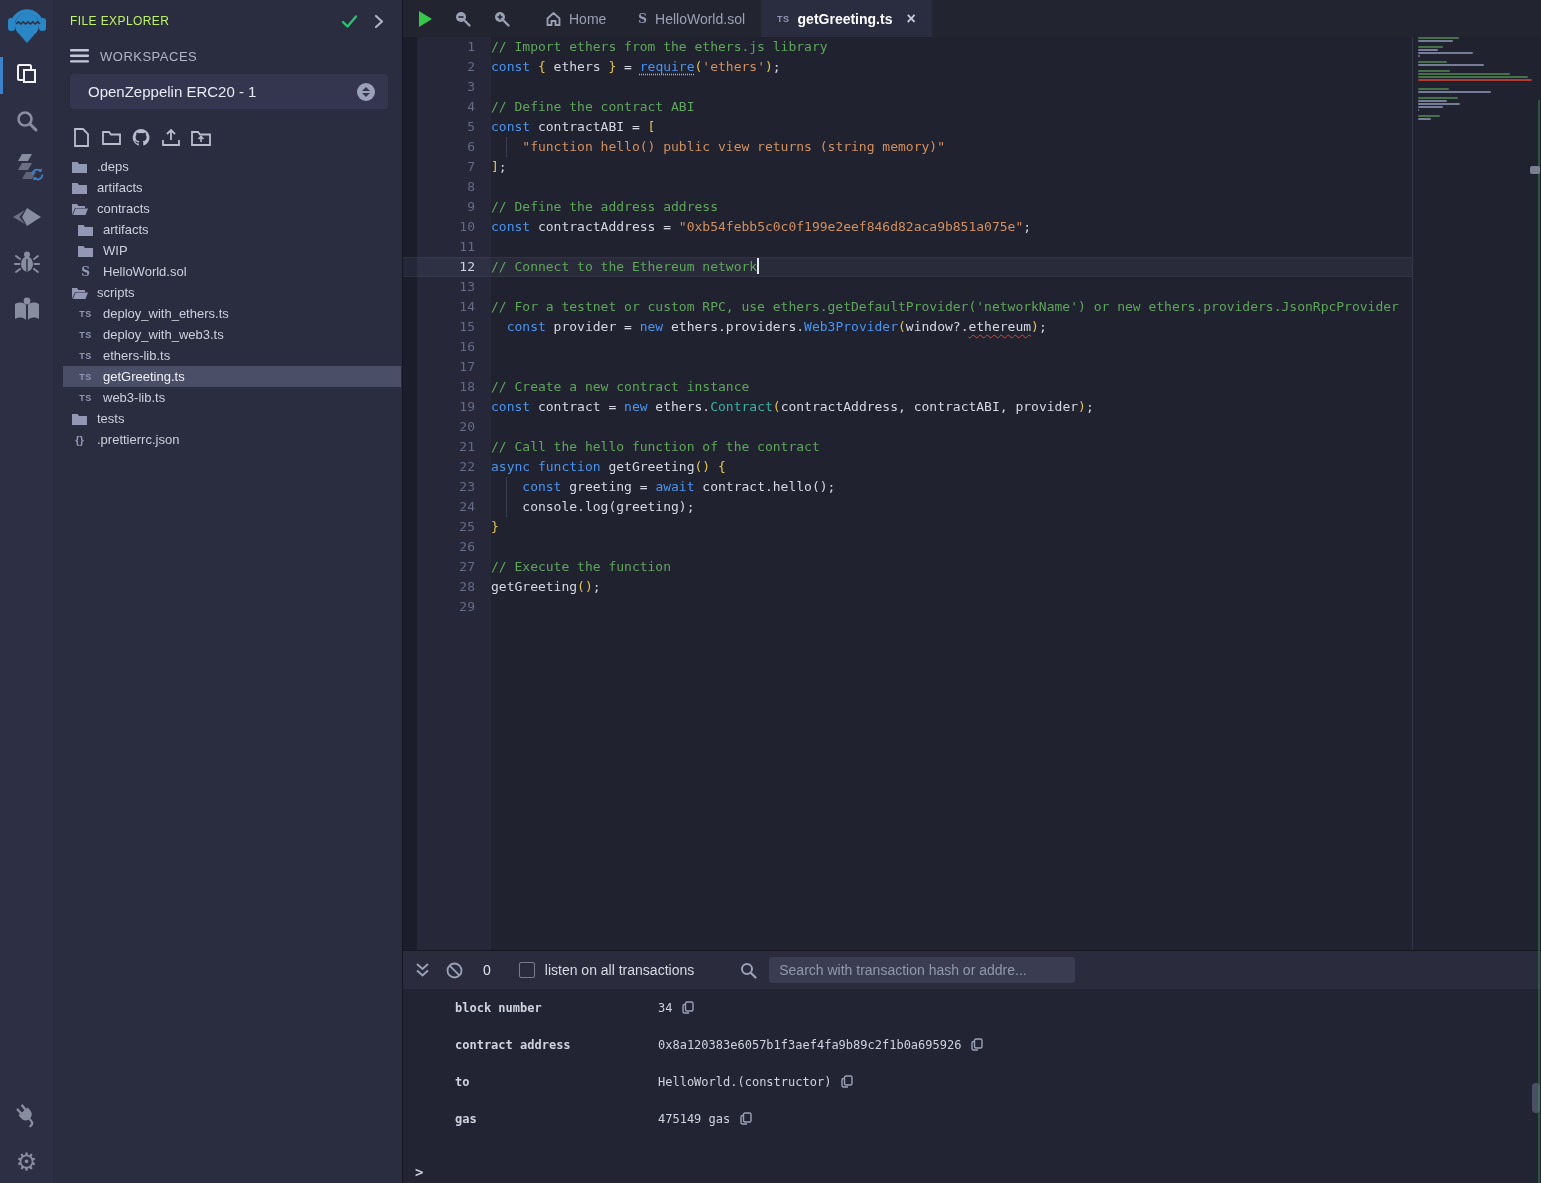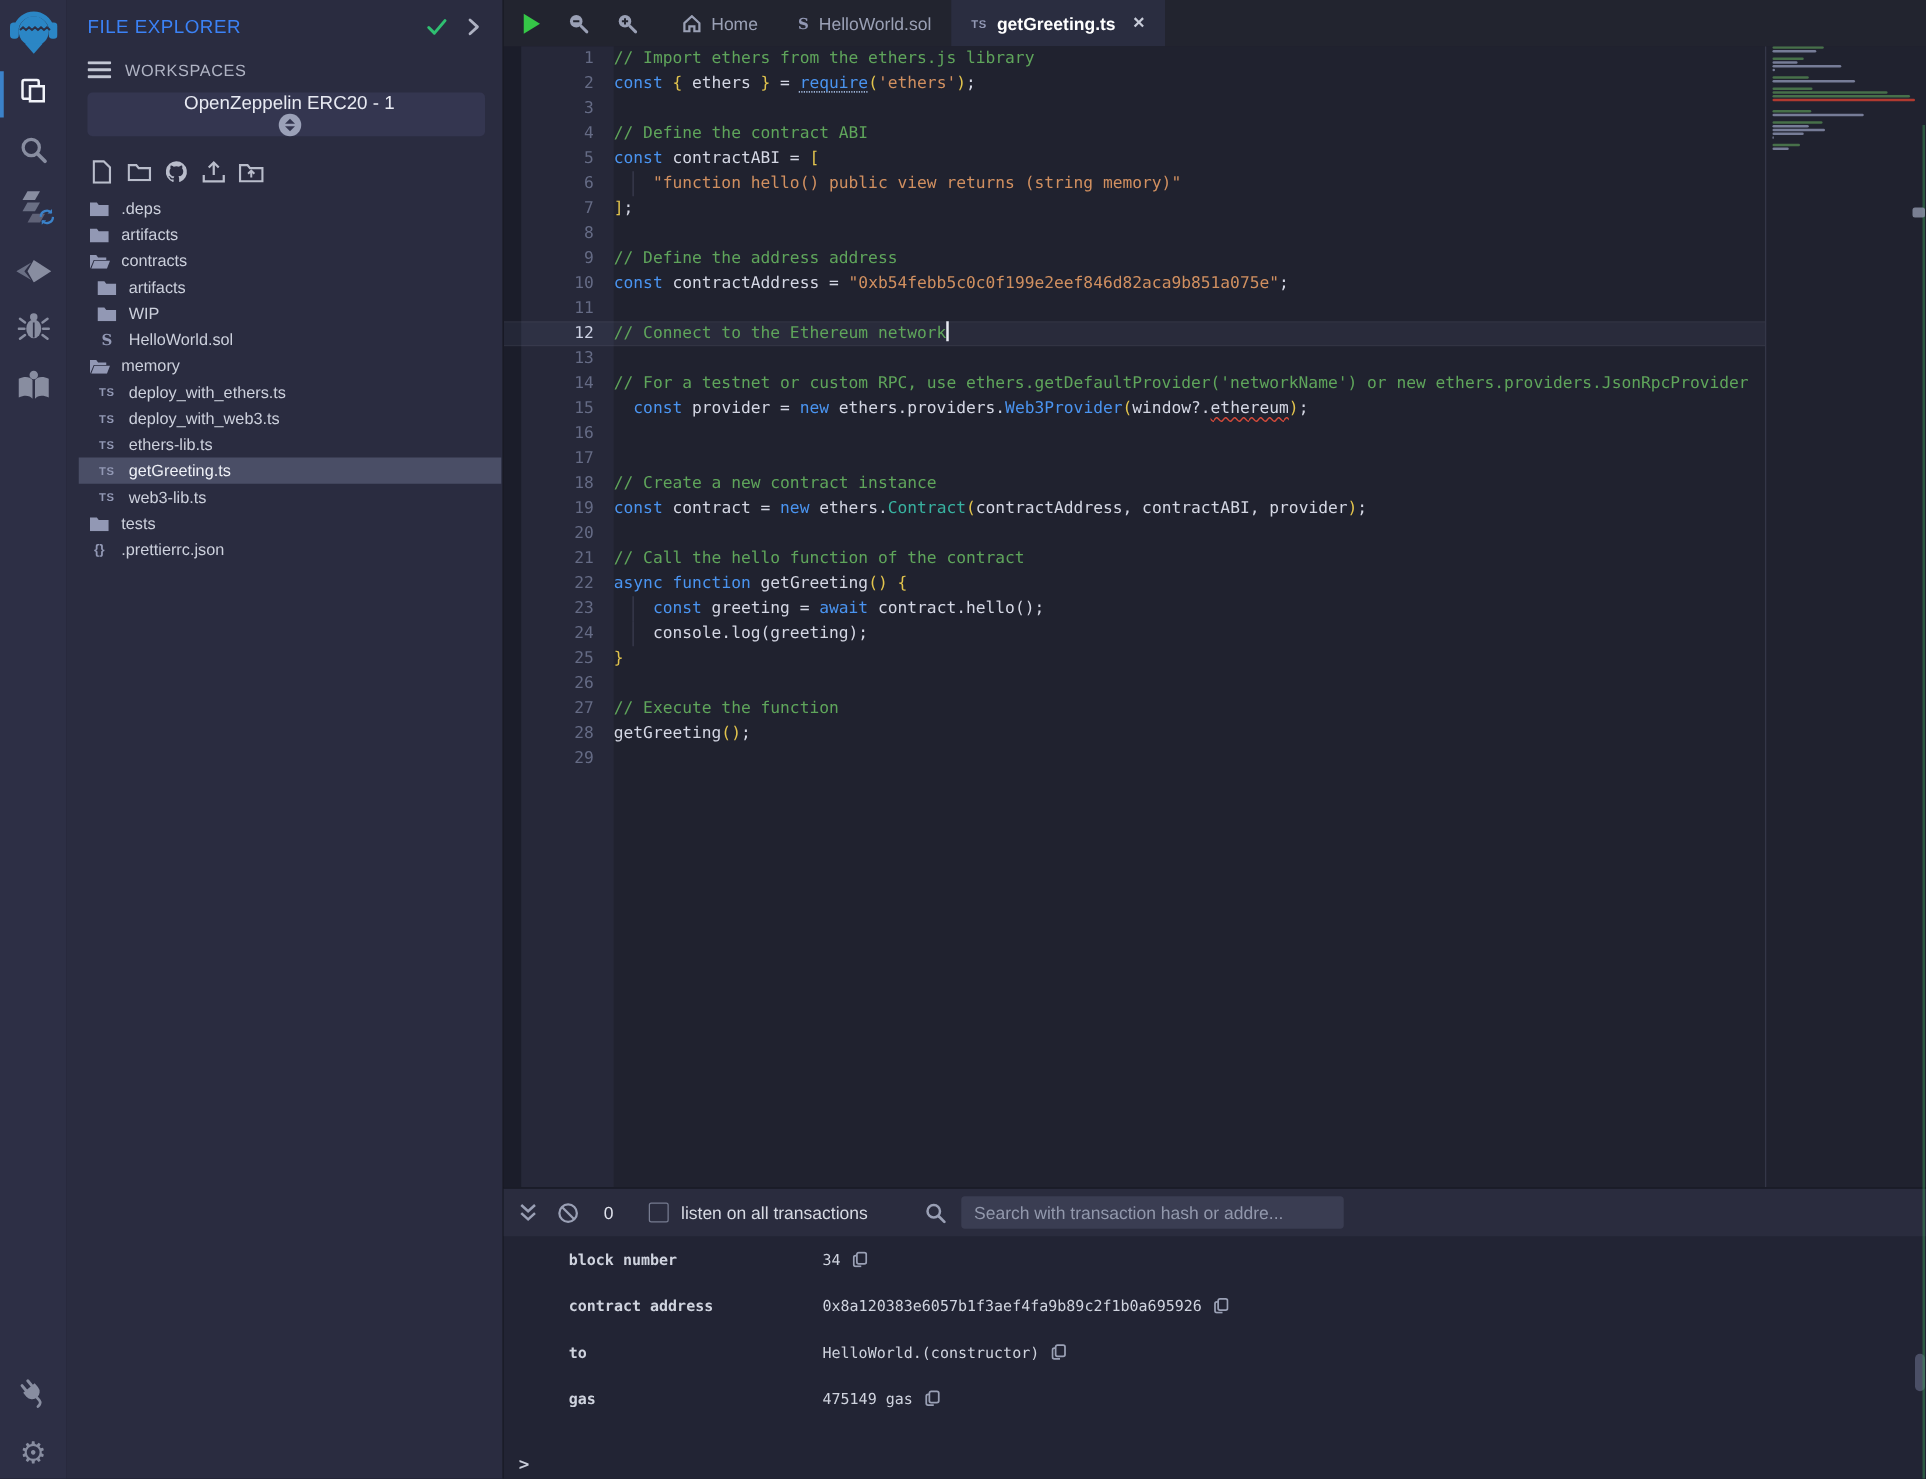--- a/index.html
+++ b/index.html
@@ -17,26 +17,26 @@
   .ab-item.active::before { content:""; position:absolute; left:0; top:5px; width:3px;
     height:37px; background:var(--accent); }
   .ab-spacer { flex:1; }
   .ab-badge { position:absolute; right:8px; bottom:7px; }
   .gear-glyph { font-size:24px; line-height:1; color:#888da0; font-family:"DejaVu Sans", sans-serif; }
 
   
   .side-panel { width:350px; flex:none; background:#2a2c40; border-right:1px solid #15161f;
     display:flex; flex-direction:column; color:#ccd0dc; }
   .sp-header { display:flex; align-items:center; padding:10px 18px 0 17px; height:32px; }
-  .sp-title { font-size:15px; letter-spacing:.4px; color:#3b82f6; }
+  .sp-title { font-size:12px; letter-spacing:.4px; color:#bef264; }
   .sp-header .grow { flex:1; }
   .sp-ws-row { display:flex; align-items:center; gap:11px; margin:14px 0 0 17px; height:20px; }
   .sp-ws-label { font-size:13px; letter-spacing:.5px; color:#b0b4c4; }
   .ws-dropdown { margin:8px 14px 0 17px; height:35px; background:#343650; border-radius:4px;
-    display:flex; align-items:center; padding:0 13px 0 18px; cursor:pointer;flex-direction:column; }
+    display:flex; align-items:center; padding:0 13px 0 18px; cursor:pointer; }
   .ws-name { font-size:15px; color:#e8eaf2; flex:1; }
   .ws-selector { width:18px; height:18px; border-radius:50%; background:#9ba1b8; position:relative; }
   .ws-selector::before { content:""; position:absolute; left:5px; top:4px; border-left:4px solid transparent;
     border-right:4px solid transparent; border-bottom:4px solid #343650; }
   .ws-selector::after { content:""; position:absolute; left:5px; bottom:4px; border-left:4px solid transparent;
     border-right:4px solid transparent; border-top:4px solid #343650; }
   .sp-toolbar { display:flex; align-items:center; gap:10px; margin:18px 0 0 18px; height:20px; }
   .sp-toolbar .tool { width:20px; height:20px; display:flex; align-items:center;
     justify-content:center; color:#b9bdcb; cursor:pointer; }
   .file-tree { margin-top:9px; padding-left:10px; padding-right:1px; }
@@ -338,21 +338,21 @@
         </div>
         <div class="ft-row lvl1">
           <span class="ft-icon">
             <span style="display: inline-flex; align-items: center;">
               <svg width="16" height="12" viewBox="0 0 16 12">
                 <path d="M0 1 h5 l1.5 2 h6.5 v2 h-10 l-3 7 z" fill="#9298b4"></path>
                 <path d="M3.5 5.5 h12.5 l-2.5 6.5 h-12.5 z" fill="#9298b4"></path>
               </svg>
             </span>
           </span>
-          <span>memory</span>
+          <span>scripts</span>
         </div>
         <div class="ft-row lvl2">
           <span class="ft-icon">
             <span class="ts-badge" style="display: inline-flex; align-items: center;">TS</span>
           </span>
           <span>deploy_with_ethers.ts</span>
         </div>
         <div class="ft-row lvl2">
           <span class="ft-icon">
             <span class="ts-badge" style="display: inline-flex; align-items: center;">TS</span>

